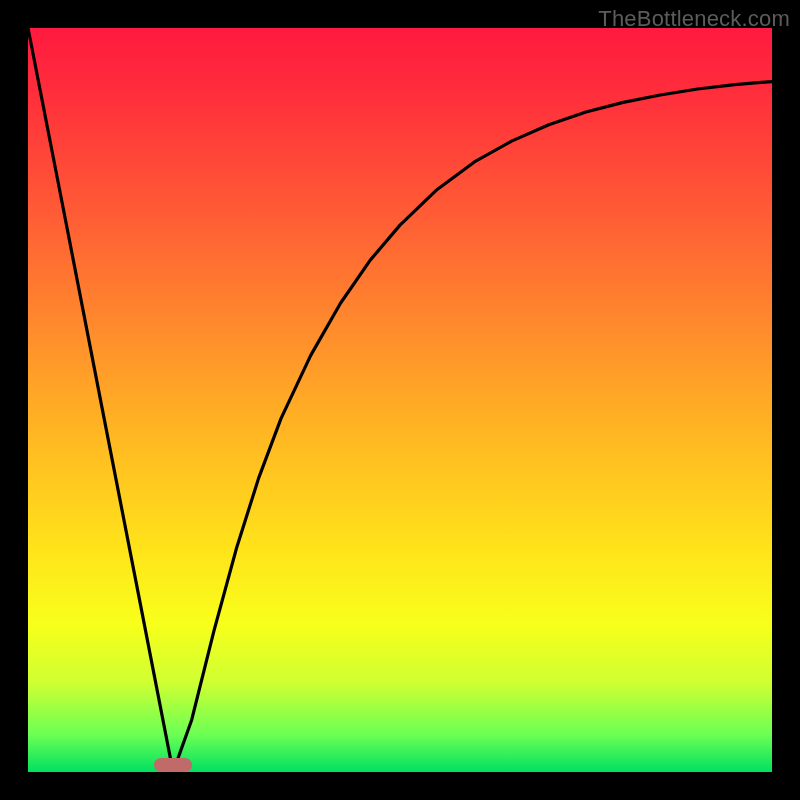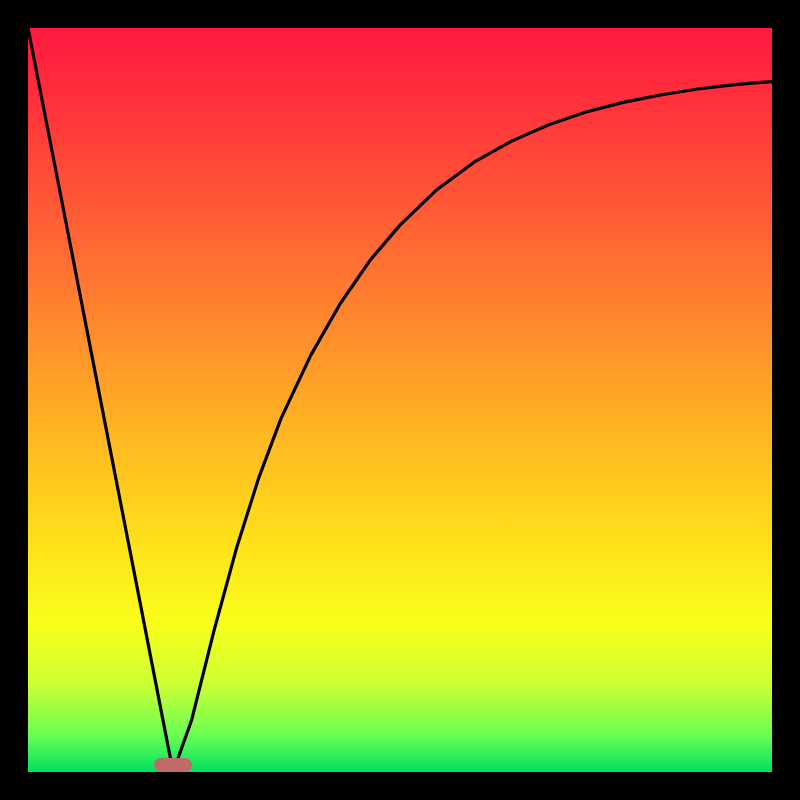--- a/index.html
+++ b/index.html
@@ -63,13 +63,14 @@
 </head>
 <body>
 
 <div class="frame">
   <div class="plot">
     <svg class="curve" viewBox="0 0 744 744" preserveAspectRatio="none">
       <path id="curve-path" fill="none" stroke="#000" stroke-width="3.2" stroke-linejoin="round" stroke-linecap="round" d="M 0.00 0.00 L 37.20 190.46 L 74.40 381.67 L 111.60 572.14 L 145.08 744.00 L 163.68 691.92 L 186.00 602.64 L 208.32 520.80 L 230.64 450.12 L 252.96 390.60 L 282.72 327.36 L 312.48 275.28 L 342.24 232.13 L 372.00 197.16 L 409.20 161.45 L 446.40 133.92 L 483.60 113.09 L 520.80 96.72 L 558.00 84.07 L 595.20 74.40 L 632.40 66.96 L 669.60 61.01 L 706.80 56.54 L 744.00 53.57"></path>
     </svg>
     <div id="marker" class="marker" style="width: 37.2px; height: 14px; left: 126.48px; top: 730px; background: rgb(193, 106, 106);"></div>
   </div>
+  <div class="watermark">TheBottleneck.com</div>
 </div>
 
 </body></html>

